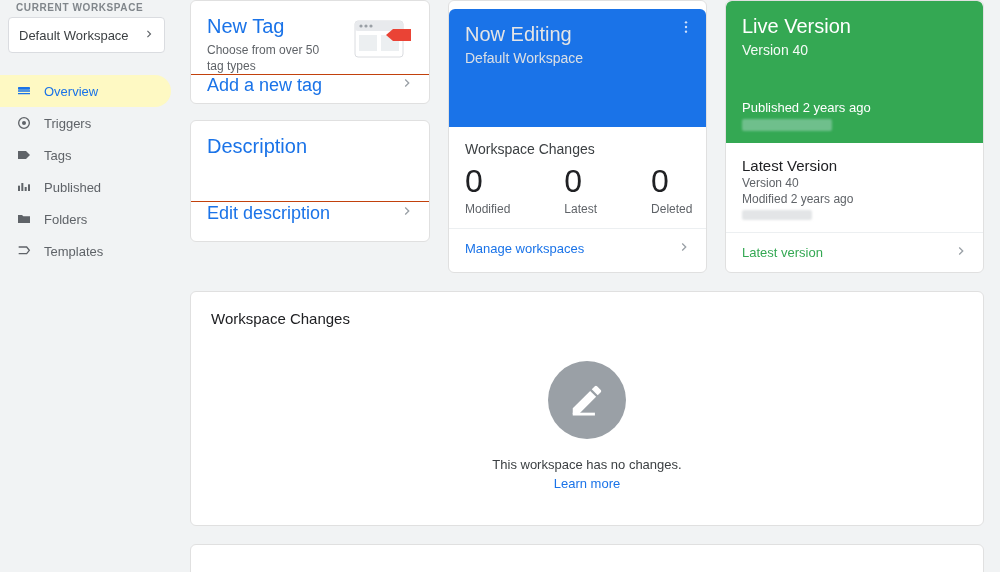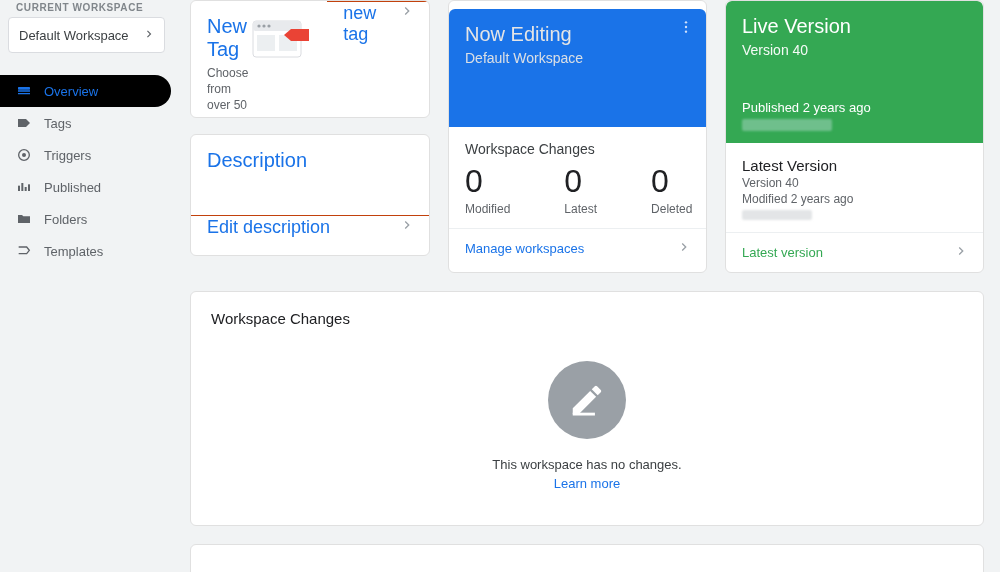--- a/index.html
+++ b/index.html
@@ -41,21 +41,21 @@
     height: 32px;
     border-radius: 0 16px 16px 0;
     padding-left: 16px;
     margin-right: 4px;
     color: #5f6368;
     cursor: pointer;
   }
   .nav-item .nav-icon { width: 28px; display: flex; align-items: center; }
   .nav-item span.label { font-size: 13px; }
   .nav-item.active {
-    background: #000000;
+    background: #fef9c3;
     color: #1a73e8;
   }
   .nav-item.active .nav-icon svg { fill: #1a73e8; }
   .nav-icon svg { fill: #5f6368; }
 
   
   .main {
     position: absolute;
     left: 190px; top: 0; right: 16px;
     display: flex; flex-direction: column;
@@ -69,22 +69,22 @@
     border: 1px solid #e0e0e0;
     border-radius: 6px;
     overflow: hidden;
   }
   .col1 { width: 240px; display: flex; flex-direction: column; gap: 16px; }
   .col2 { flex: 1; display: flex; flex-direction: column; }
   .col3 { flex: 1; display: flex; flex-direction: column; }
 
   
   .newtag {
-    height: 118px;
-    display: flex; flex-direction: row; justify-content: space-between;
+    height: 104px;
+    display: flex; flex-direction: column; justify-content: space-between;
   }
   .newtag-top { padding: 14px 16px 0 16px; display:flex; justify-content: space-between; }
   .newtag-title { color: #1a73e8; font-size: 20px; font-weight: 400; }
   .newtag-sub { font-size: 12px; color: #5f6368; margin-top: 4px; max-width: 130px; line-height: 1.35; }
   .card-footer {
     border-top: 1px solid #c2410c;
     height: 40px;
     display: flex; align-items: center; justify-content: space-between;
     padding: 0 14px 16px 16px;
     font-size: 18px;
@@ -198,33 +198,33 @@
       <svg width="16" height="16" viewBox="0 0 24 24">
           <path d="M3 7h8v2H3zM3 11h18v2H3zM3 15h18v2H3z"></path>
           <rect x="3" y="6" width="18" height="4" rx="1"></rect>
         </svg>
     </span>
     <span class="label">Overview</span>
   </div>
   <div class="nav-item">
     <span class="nav-icon">
       <svg width="16" height="16" viewBox="0 0 24 24">
-          <path d="M3 6h12l6 6-6 6H3z"></path>
-        </svg>
-    </span>
-    <span class="label">Tags</span>
-  </div>
-  <div class="nav-item">
-    <span class="nav-icon">
-      <svg width="16" height="16" viewBox="0 0 24 24">
           <circle cx="12" cy="12" r="8" fill="none" stroke="#5f6368" stroke-width="2"></circle>
           <circle cx="12" cy="12" r="3"></circle>
         </svg>
     </span>
     <span class="label">Triggers</span>
+  </div>
+  <div class="nav-item">
+    <span class="nav-icon">
+      <svg width="16" height="16" viewBox="0 0 24 24">
+          <path d="M3 6h12l6 6-6 6H3z"></path>
+        </svg>
+    </span>
+    <span class="label">Tags</span>
   </div>
   <div class="nav-item">
     <span class="nav-icon">
       <svg width="16" height="16" viewBox="0 0 24 24">
           <rect x="3" y="10" width="3" height="8"></rect>
           <rect x="8" y="6" width="3" height="12"></rect>
           <rect x="13" y="12" width="3" height="6"></rect>
           <rect x="18" y="8" width="3" height="10"></rect>
         </svg>
     </span>

